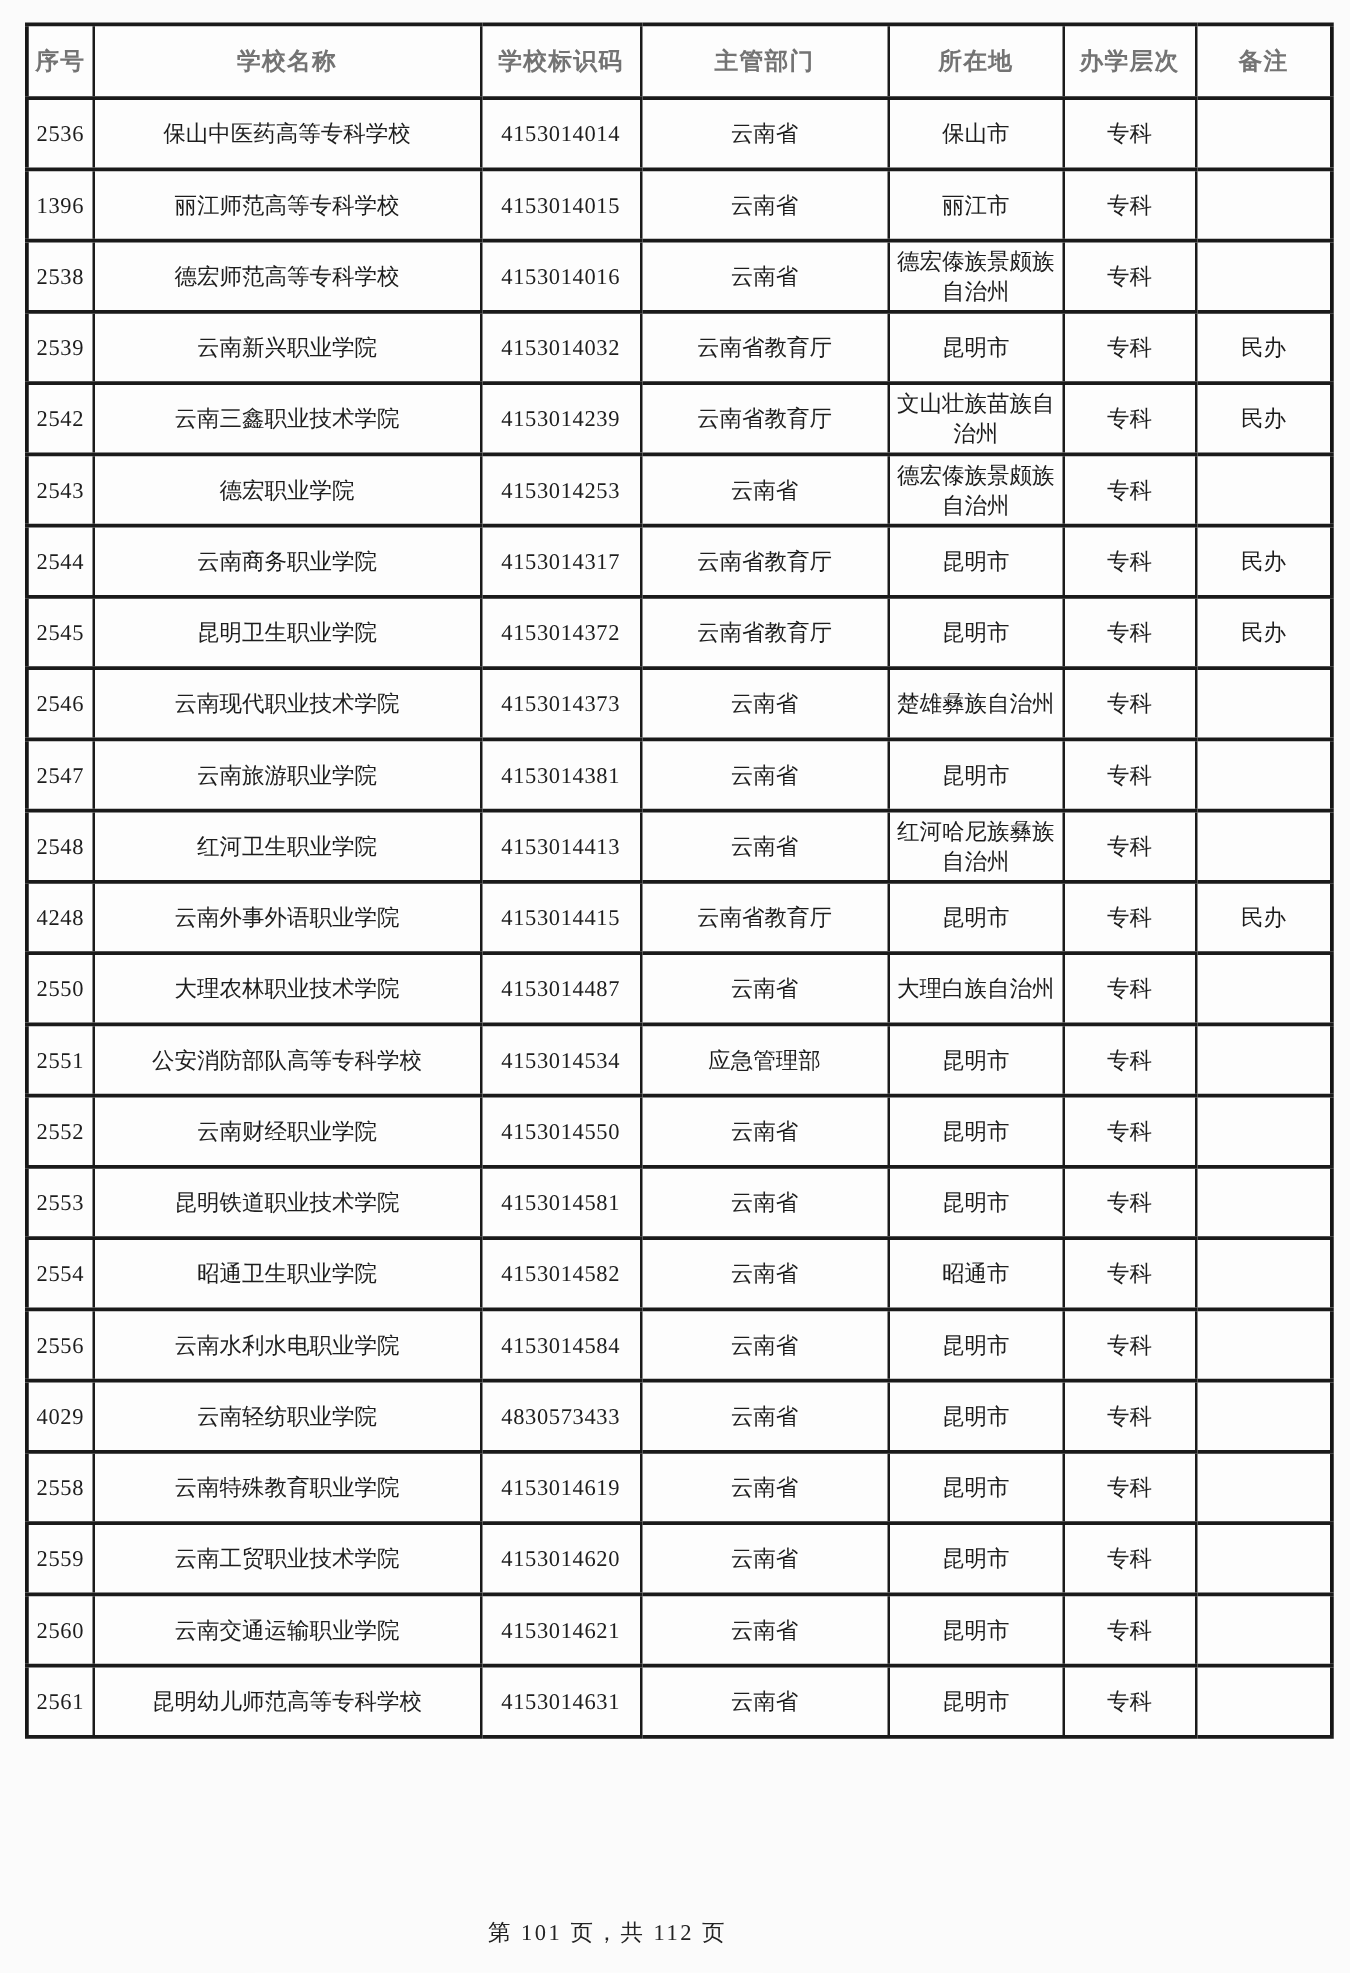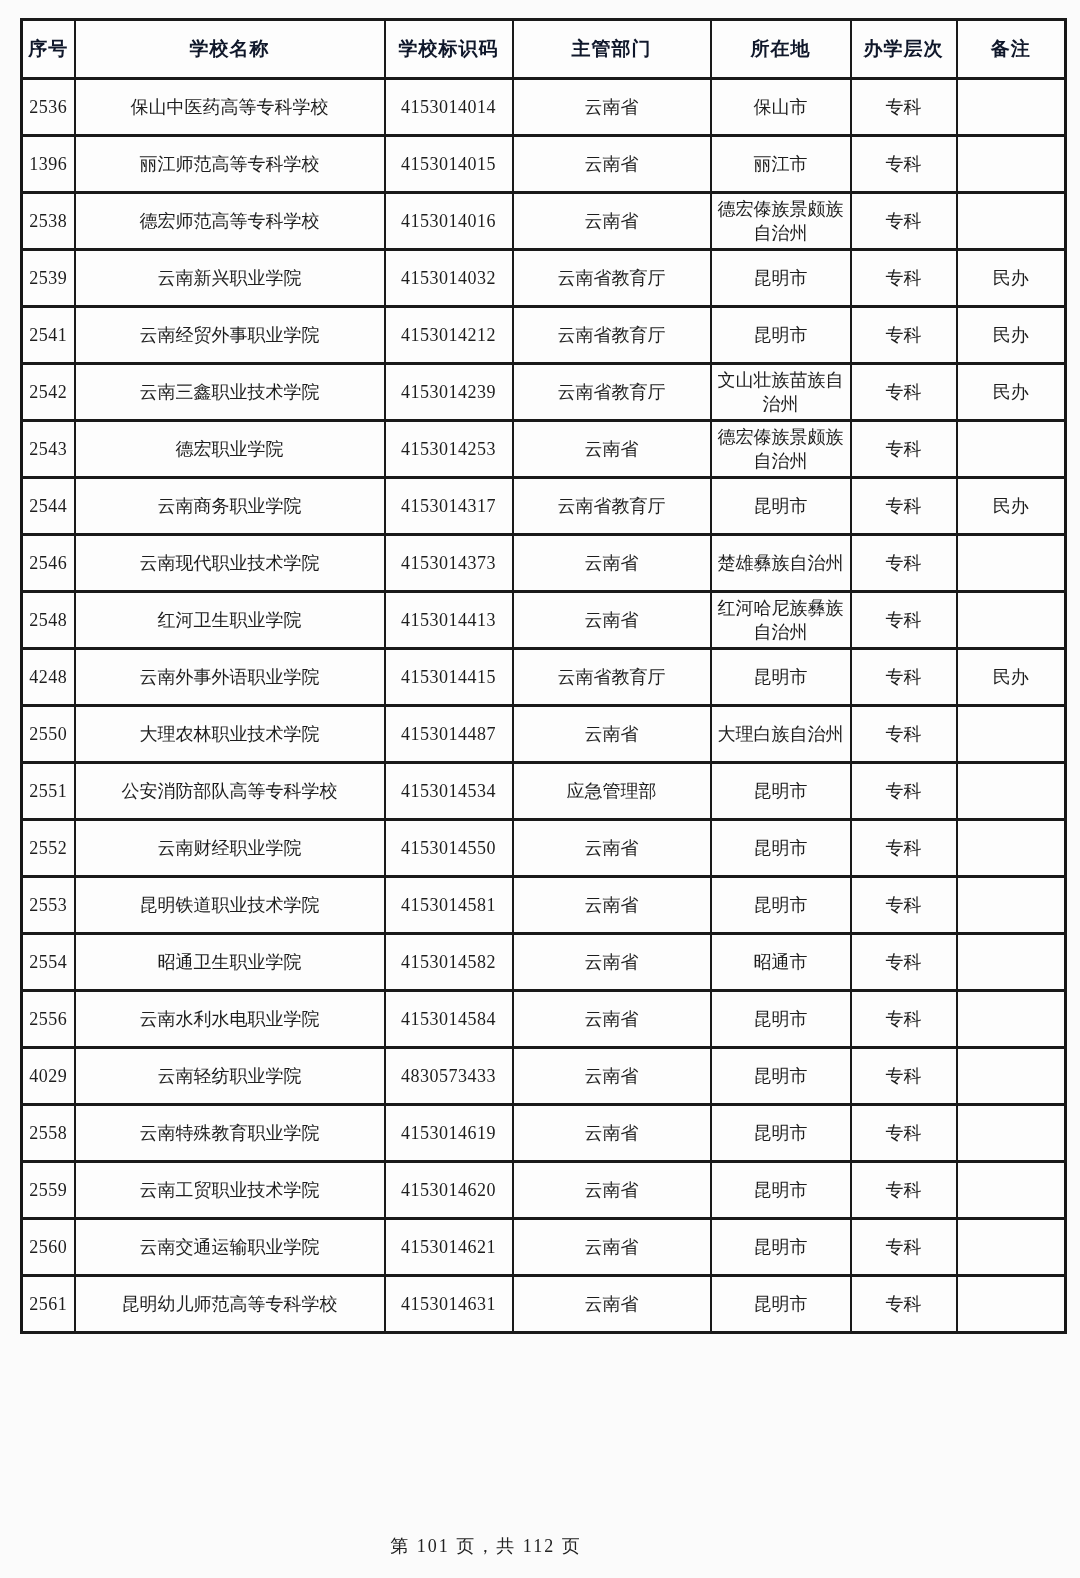--- a/index.html
+++ b/index.html
@@ -39,21 +39,21 @@
     vertical-align: middle;
     padding: 2px 5px;
     overflow: hidden;
   }
   table.school-table th {
     height: 52px;
     font-family: "Liberation Sans", "DejaVu Sans", sans-serif;
     font-weight: 700;
     font-size: 19px;
     letter-spacing: 1px;
-    color: #0f172a;
+    color: #737373;
   }
   table.school-table td {
     height: 50px;
     font-size: 18px;
     line-height: 1.35;
     color: #1d1d1d;
   }
   td.col-seq, td.col-code {
     font-size: 19px;
     letter-spacing: 0.5px;
@@ -126,29 +126,20 @@
         <tr>
           <td class="col-seq">2539</td>
           <td class="col-name">云南新兴职业学院</td>
           <td class="col-code">4153014032</td>
           <td class="col-department">云南省教育厅</td>
           <td class="col-location">昆明市</td>
           <td class="col-level">专科</td>
           <td class="col-note">民办</td>
         </tr>
         <tr>
-          <td class="col-seq">2541</td>
-          <td class="col-name">云南经贸外事职业学院</td>
-          <td class="col-code">4153014212</td>
-          <td class="col-department">云南省教育厅</td>
-          <td class="col-location">昆明市</td>
-          <td class="col-level">专科</td>
-          <td class="col-note">民办</td>
-        </tr>
-        <tr>
           <td class="col-seq">2542</td>
           <td class="col-name">云南三鑫职业技术学院</td>
           <td class="col-code">4153014239</td>
           <td class="col-department">云南省教育厅</td>
           <td class="col-location">文山壮族苗族自治州</td>
           <td class="col-level">专科</td>
           <td class="col-note">民办</td>
         </tr>
         <tr>
           <td class="col-seq">2543</td>
@@ -162,25 +153,43 @@
         <tr>
           <td class="col-seq">2544</td>
           <td class="col-name">云南商务职业学院</td>
           <td class="col-code">4153014317</td>
           <td class="col-department">云南省教育厅</td>
           <td class="col-location">昆明市</td>
           <td class="col-level">专科</td>
           <td class="col-note">民办</td>
         </tr>
         <tr>
+          <td class="col-seq">2545</td>
+          <td class="col-name">昆明卫生职业学院</td>
+          <td class="col-code">4153014372</td>
+          <td class="col-department">云南省教育厅</td>
+          <td class="col-location">昆明市</td>
+          <td class="col-level">专科</td>
+          <td class="col-note">民办</td>
+        </tr>
+        <tr>
           <td class="col-seq">2546</td>
           <td class="col-name">云南现代职业技术学院</td>
           <td class="col-code">4153014373</td>
           <td class="col-department">云南省</td>
           <td class="col-location">楚雄彝族自治州</td>
+          <td class="col-level">专科</td>
+          <td class="col-note"></td>
+        </tr>
+        <tr>
+          <td class="col-seq">2547</td>
+          <td class="col-name">云南旅游职业学院</td>
+          <td class="col-code">4153014381</td>
+          <td class="col-department">云南省</td>
+          <td class="col-location">昆明市</td>
           <td class="col-level">专科</td>
           <td class="col-note"></td>
         </tr>
         <tr>
           <td class="col-seq">2548</td>
           <td class="col-name">红河卫生职业学院</td>
           <td class="col-code">4153014413</td>
           <td class="col-department">云南省</td>
           <td class="col-location">红河哈尼族彝族自治州</td>
           <td class="col-level">专科</td>

